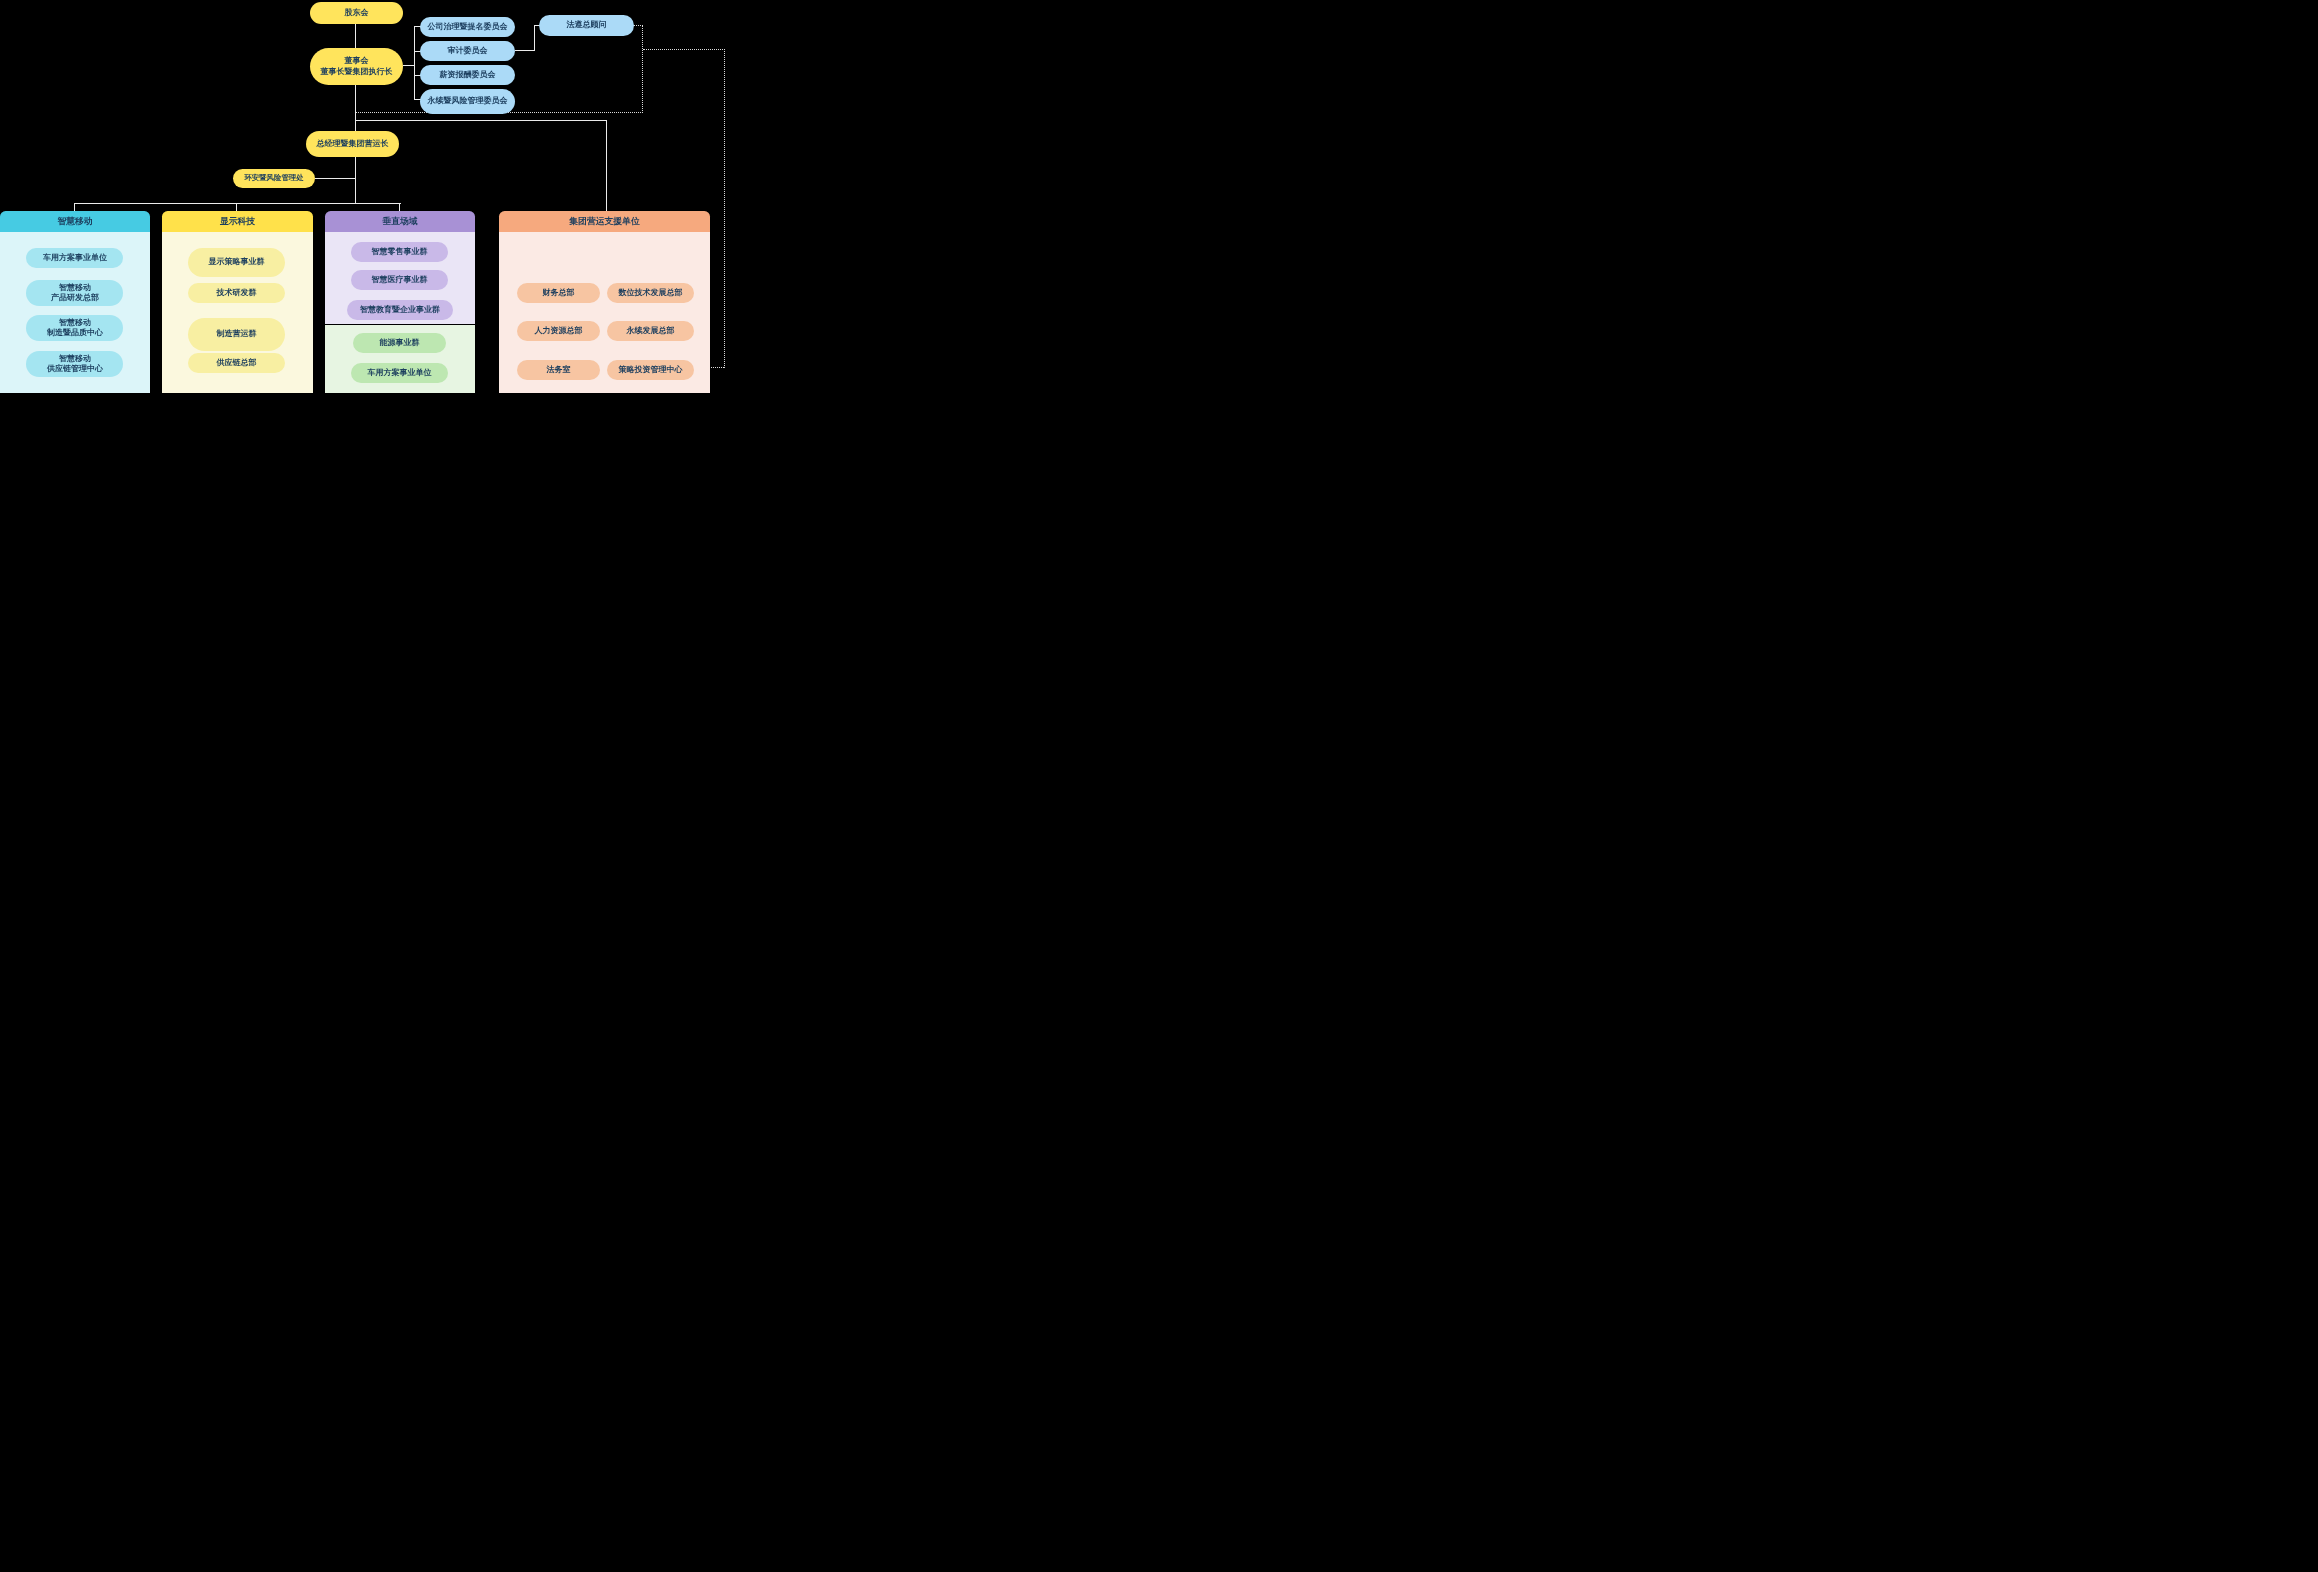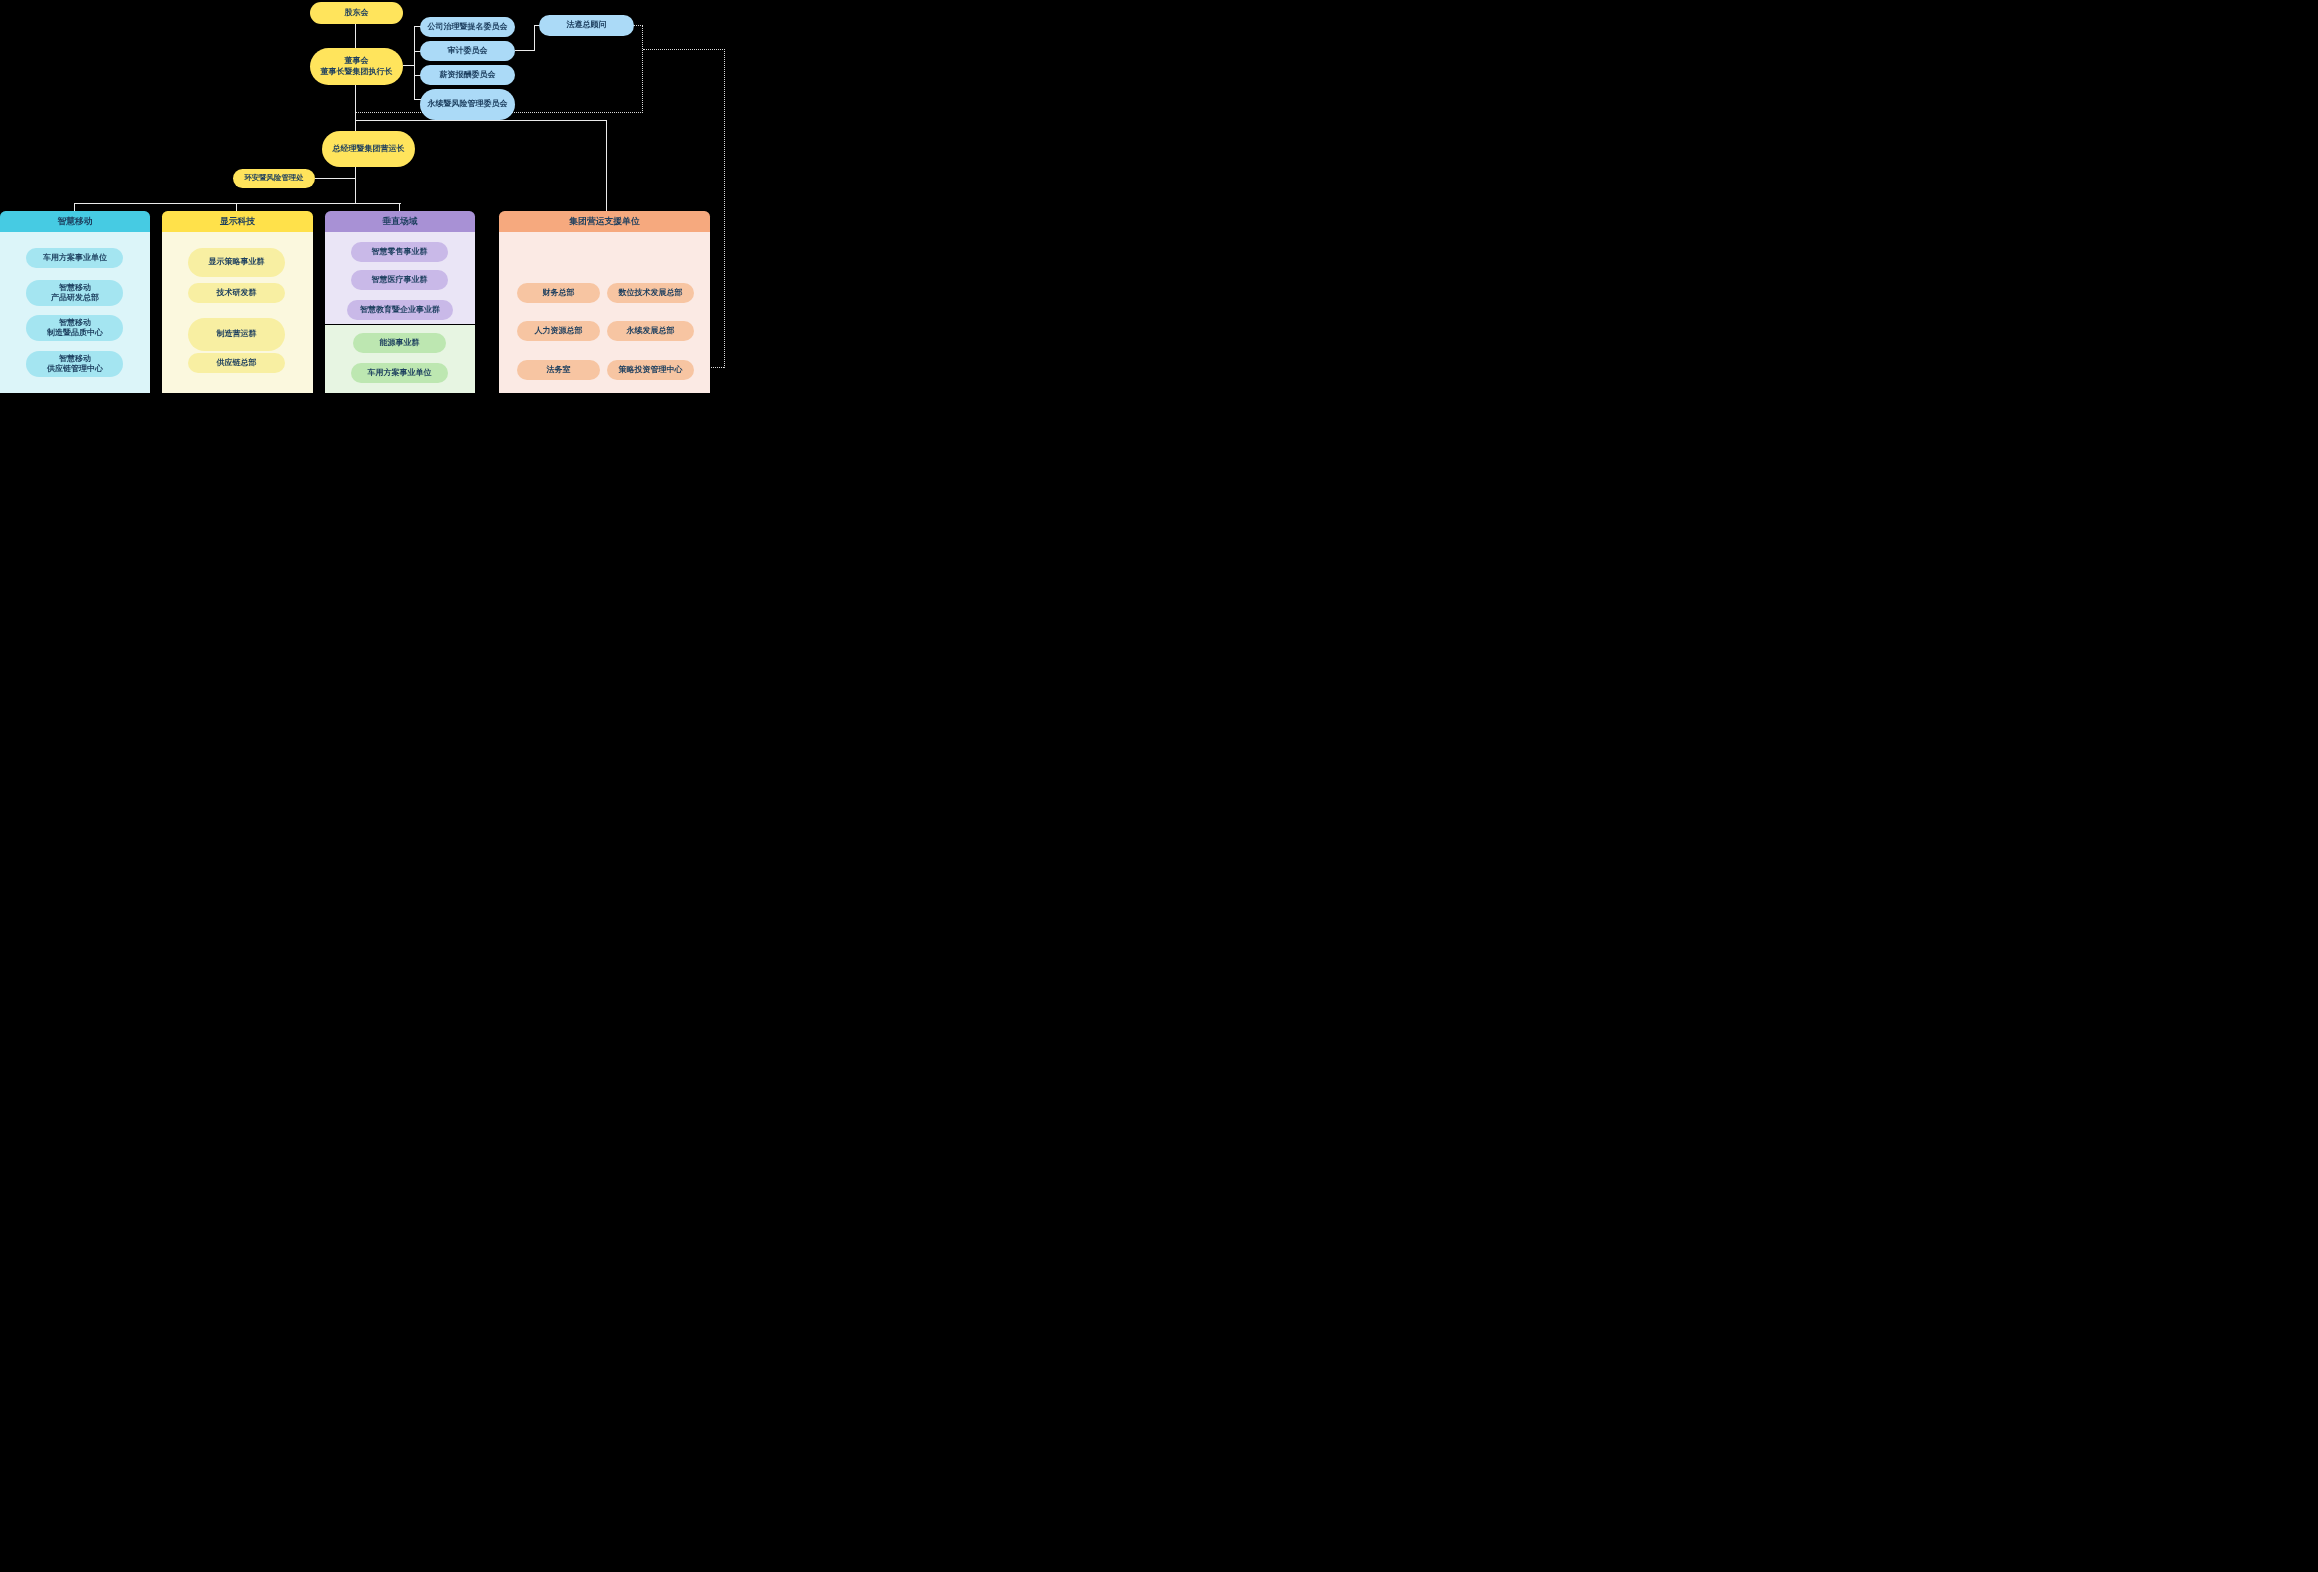--- a/index.html
+++ b/index.html
@@ -74,24 +74,24 @@
   <div class="dot-v" style="left:724px;top:49px;height:319px"></div>
   <div class="dot-h" style="left:647px;top:367px;width:77px"></div>
 
   <div class="pill yellow" style="left:310px;top:1.9px;width:93px;height:22px">股东会</div>
   <div class="pill yellow" style="left:310px;top:48px;width:93px;height:37px">董事会
 董事长暨集团执行长</div>
 
   <div class="pill blue" style="left:420px;top:17px;width:95px;height:20.4px">公司治理暨提名委员会</div>
   <div class="pill blue" style="left:420px;top:41px;width:95px;height:20.4px">审计委员会</div>
   <div class="pill blue" style="left:420px;top:65px;width:95px;height:20.4px">薪资报酬委员会</div>
-  <div class="pill blue" style="left:420px;top:89px;width:95px;height:31px">永续暨风险管理委员会</div>
+  <div class="pill blue" style="left:420px;top:89px;width:95px;height:25px">永续暨风险管理委员会</div>
   <div class="pill blue" style="left:539px;top:15.3px;width:95px;height:20.4px">法遵总顾问</div>
 
-  <div class="pill yellow" style="left:322px;top:131px;width:93px;height:36px">总经理暨集团营运长</div>
+  <div class="pill yellow" style="left:306px;top:131px;width:93px;height:26px">总经理暨集团营运长</div>
   <div class="pill yellow sm" style="left:233px;top:169px;width:82px;height:18.5px">环安暨风险管理处</div>
 
   <div class="col-header cyan-h" style="left:0;top:211px;width:150px;height:21px">智慧移动</div>
   <div class="col-body cyan-b" style="left:0;top:232px;width:150px;height:161px"></div>
   <div class="pill cyan-i" style="left:26.4px;top:248px;width:97px;height:20.4px">车用方案事业单位</div>
   <div class="pill cyan-i" style="left:26.4px;top:280px;width:97px;height:26.4px">智慧移动
 产品研发总部</div>
   <div class="pill cyan-i" style="left:26.4px;top:315px;width:97px;height:26.4px">智慧移动
 制造暨品质中心</div>
   <div class="pill cyan-i" style="left:26.4px;top:351px;width:97px;height:26.4px">智慧移动

